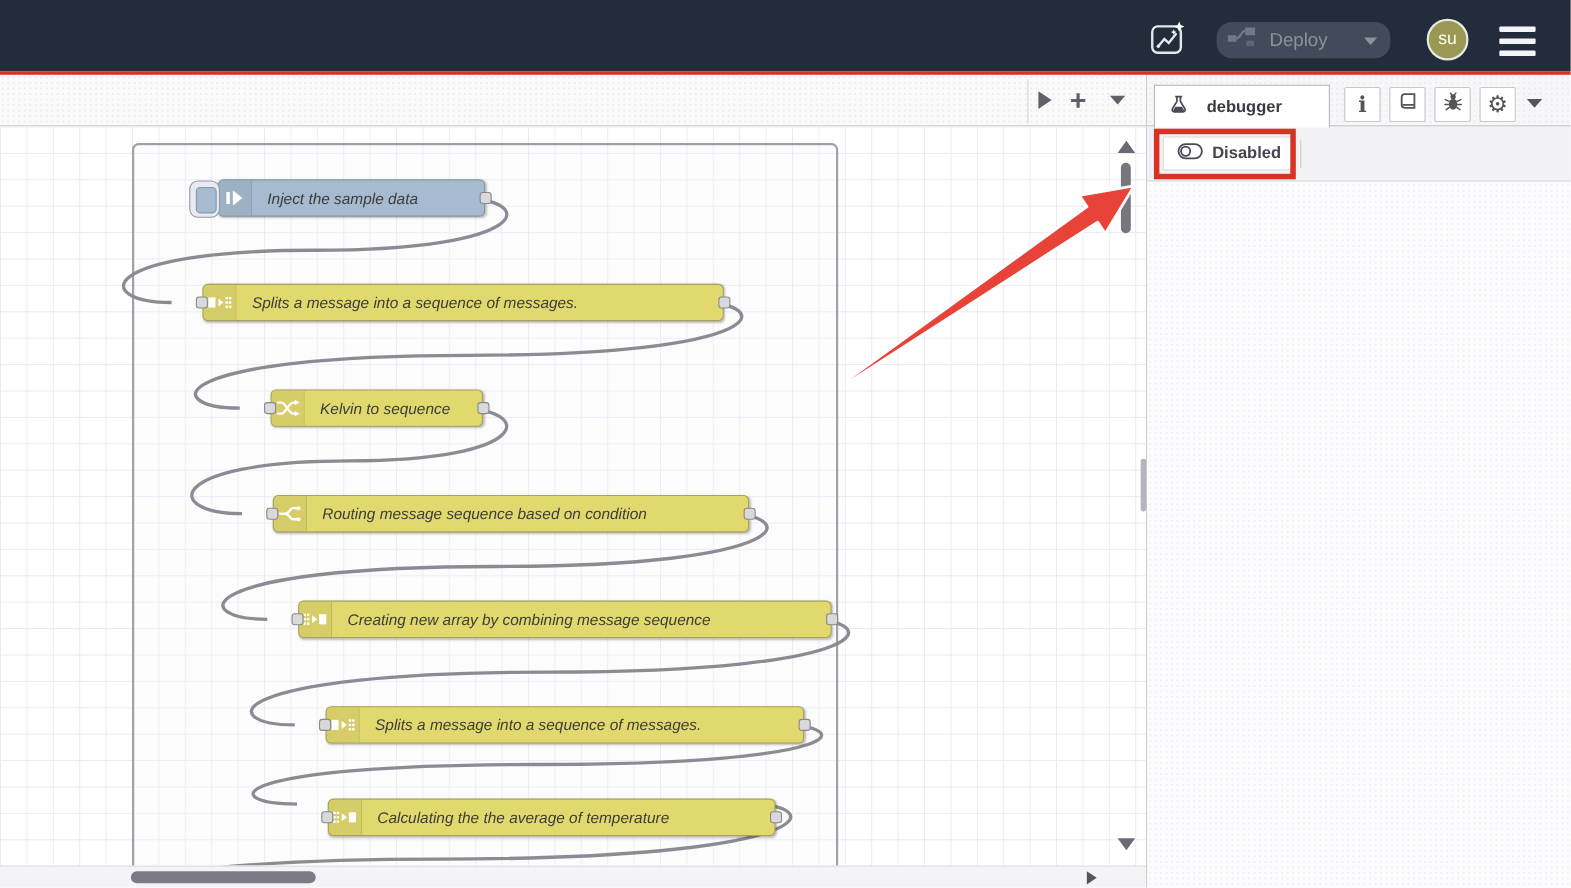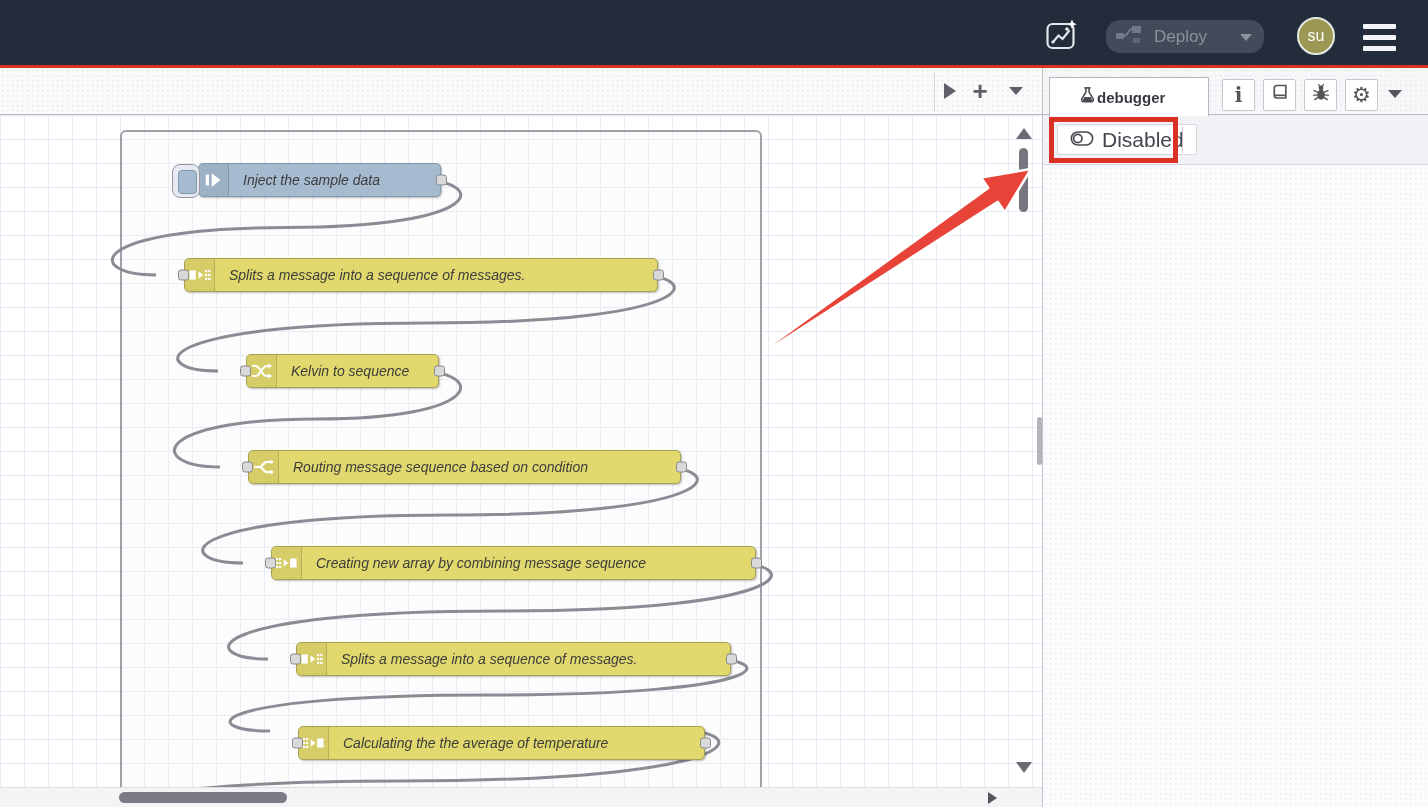--- a/index.html
+++ b/index.html
@@ -62,31 +62,31 @@
   #vscroll-thumb { position:absolute; left:1019px; width:9px; background:#76767e; border-radius:5px; cursor:grab; }
   #panel-border { position:absolute; left:1042px; top:68px; width:1px; height:739px; background:#bfbfc7; }
   #splitter-handle { position:absolute; left:1037px; top:417px; width:5px; height:48px; background:#b4b4bd; border-radius:3px; cursor:col-resize; }
 
   
   #sidebar { position:absolute; left:1043px; top:68px; width:385px; height:739px; background:#fbfbfd; }
   #sidebar-header { position:absolute; left:0; top:0; width:385px; height:47px; background:#f7f7fa;
                     background-image:radial-gradient(circle,#ebebf0 1px,transparent 1px); background-size:5px 5px;
                     border-bottom:1px solid #b7b7bf; }
   #debugger-tab { position:absolute; left:6px; top:9px; width:160px; height:39px; background:#fff;
-                  border:1px solid #b7b7bf; border-bottom:none; display:flex; align-items:center; gap:0;
-                  padding-left:28px; cursor:pointer; z-index:2; }
+                  border:1px solid #b7b7bf; border-bottom:none; display:flex; align-items:center; gap:16px;
+                  padding-left:12px; cursor:pointer; z-index:2; }
   #debugger-tab .tlabel { font-size:15px; font-weight:bold; color:#3a3a42; }
   .sb-btn { position:absolute; top:11px; width:33px; height:32px; background:#fff; border:1px solid #c6c6cc;
             border-radius:2px; display:flex; align-items:center; justify-content:center; cursor:pointer; color:#555; }
   #sb-more { position:absolute; left:345px; top:22px; width:0; height:0;
              border-left:7px solid transparent; border-right:7px solid transparent; border-top:8px solid #55555e; cursor:pointer; }
   #debug-toolbar { position:absolute; left:0; top:47px; width:385px; height:50px; background:#f2f2f6; border-bottom:1px solid #d8d8de; }
   #disabled-btn { position:absolute; left:14px; top:9px; height:31px; padding:0 12px; background:#fff;
                   border:1px solid #d6d6dc; border-radius:2px; display:flex; align-items:center; gap:8px; cursor:pointer; }
-  #disabled-btn span { font-size:21px; color:#44444e; }
+  #disabled-btn span { font-size:15px; color:#44444e;font-weight:bold; }
   #disabled-sep { position:absolute; left:139px; top:12px; width:1px; height:26px; background:#c9c9d0; }
   #debug-content { position:absolute; left:0; top:98px; width:385px; height:641px; background:#fcfcfe;
                    background-image:radial-gradient(circle,#efeff3 1px,transparent 1px); background-size:5px 5px; }
 
   
   #highlight-box { position:absolute; border:5px solid #e02f24; z-index:40; }
   #arrow-overlay { position:absolute; left:0; top:0; width:1428px; height:807px; pointer-events:none; z-index:50; }
 
   .gear-glyph { font-family:"DejaVu Sans", sans-serif; font-size:21px; color:#555; }
   .info-glyph { font-family:"DejaVu Serif", serif; font-size:20px; font-weight:bold; color:#555; }

